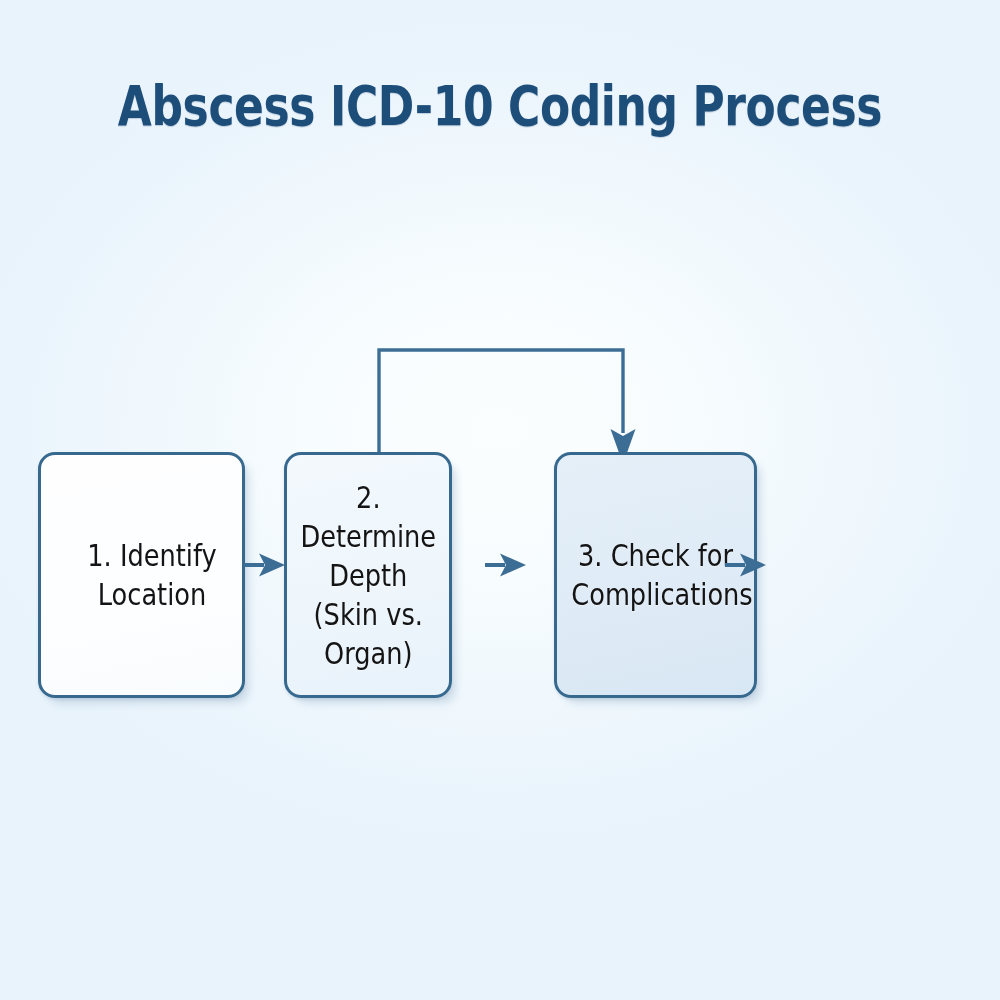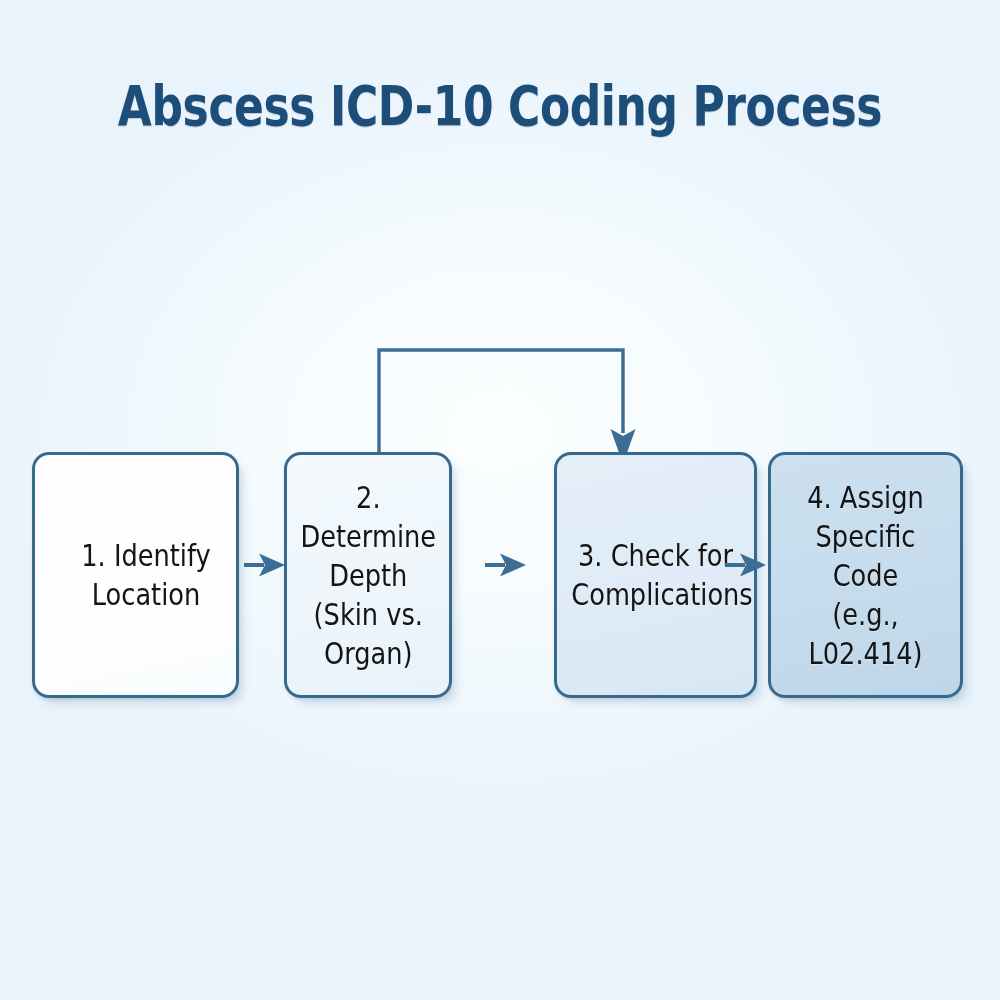--- a/index.html
+++ b/index.html
@@ -67,21 +67,21 @@
     font-size: 30px;
     font-weight: 400;
     line-height: 1.30;
     color: #141414;
     transform: scaleX(0.855);
     padding: 0 2px;
     white-space: pre-line;
     text-shadow: 0 1px 0 rgba(255,255,255,0.35);
   }
 
-  #node-1 { left: 32px;  width: 207px; background: linear-gradient(168deg,#fefeff 0%, #fdfeff 55%, #f9fcfe 100%); padding-left: 21px; }
+  #node-1 { left: 38px;  width: 207px; background: linear-gradient(168deg,#fefeff 0%, #fdfeff 55%, #f9fcfe 100%); padding-left: 21px; }
   #node-2 { left: 272px; width: 168px; background: linear-gradient(168deg,#f3f9fd 0%, #eef6fc 55%, #e8f2fa 100%); margin-left: 12px; }
   #node-3 { left: 554px; width: 203px; background: linear-gradient(168deg,#e4eff8 0%, #dfebf6 55%, #d8e7f4 100%); }
   #node-4 { left: 768px; width: 195px; background: linear-gradient(168deg,#cce0ef 0%, #c6dcec 55%, #bdd6e9 100%); }
 
   
   .connector {
     position: absolute;
     top: 552px;
     width: 41px;
     height: 26px;
@@ -135,19 +135,14 @@
   <div class="node" id="node-3">
     <span class="label">3. Check for
 Complications</span>
   </div>
 
   <svg class="connector" id="conn-3-4" viewBox="0 0 41 26">
     <line x1="0" y1="13" x2="20" y2="13" stroke="#3c6d95" stroke-width="4"></line>
     <path d="M 41 13 L 15 1.5 L 21 13 L 15 24.5 Z" fill="#3c6d95"></path>
   </svg>
 
-  <div class="node" id="node-4">
-    <span class="label">4. Assign
-Specific Code
-(e.g., L02.414)</span>
-  </div>
 
 </div>
 
 </body></html>

